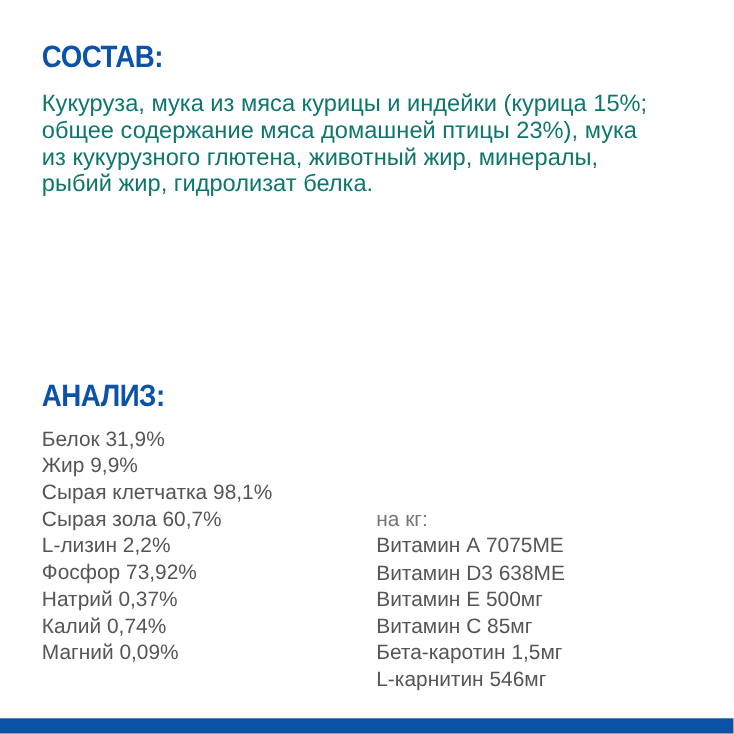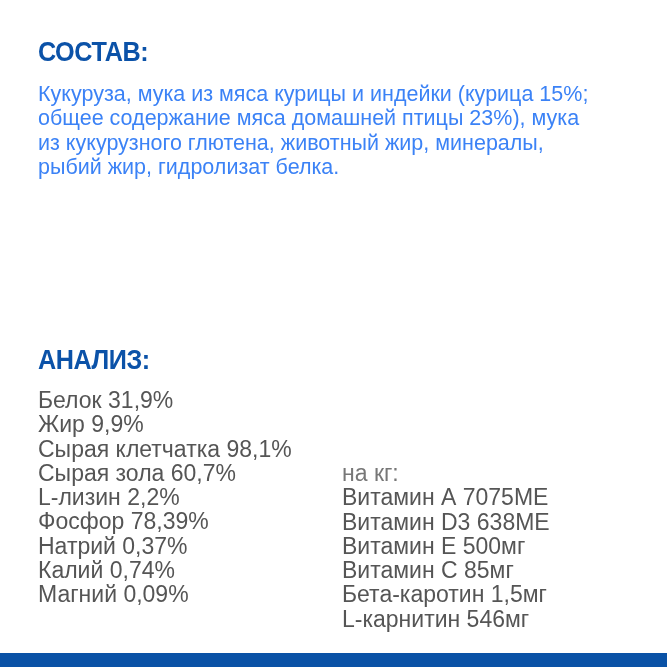--- a/index.html
+++ b/index.html
@@ -1,38 +1,38 @@
 <!DOCTYPE html>
 <html><head>
 <meta charset="utf-8">
 <style>
   html,body{margin:0;padding:0;}
   body{width:667px;height:667px;background:#fff;position:relative;overflow:hidden;font-family:"Liberation Sans",sans-serif;color:#555;}
   .h{position:absolute;left:38px;font-weight:bold;color:#0b52a8;font-size:28px;letter-spacing:-0.5px;transform:scaleX(0.9);transform-origin:left;}
-  .para{position:absolute;left:38px;top:82px;width:560px;font-size:21.5px;line-height:24.3px;color:#3b82f6;}
-  .col{position:absolute;font-size:23px;line-height:24.3px;color:#555;}
+  .para{position:absolute;left:38px;top:82px;width:560px;font-size:21.5px;line-height:24.3px;color:#0f766e;}
+  .col{position:absolute;font-size:19px;line-height:24.3px;color:#555;}
   .col div{white-space:nowrap;}
   .sub{font-weight:normal;color:#777;}
   .bar{position:absolute;left:0;top:653px;width:667px;height:14px;background:#0a52a6;}
 </style>
 </head>
 <body>
 
 <div class="h" style="top:36px">СОСТАВ:</div>
 <div class="para">Кукуруза, мука из мяса курицы и индейки (курица 15%; общее содержание мяса домашней птицы 23%), мука из кукурузного глютена, животный жир, минералы, рыбий жир, гидролизат белка.</div>
 
 <div class="h" style="top:344px">АНАЛИЗ:</div>
 
 <div class="col" style="left:38px;top:388px">
   <div>Белок 31,9%</div>
   <div>Жир 9,9%</div>
   <div>Сырая клетчатка 98,1%</div>
   <div>Сырая зола 60,7%</div>
   <div>L-лизин 2,2%</div>
-  <div>Фосфор 78,39%</div>
+  <div>Фосфор 73,92%</div>
   <div>Натрий 0,37%</div>
   <div>Калий 0,74%</div>
   <div>Магний 0,09%</div>
 </div>
 
 <div class="col" style="left:342px;top:461px">
   <div class="sub">на кг:</div>
   <div>Витамин А 7075МЕ</div>
   <div>Витамин D3 638МЕ</div>
   <div>Витамин Е 500мг</div>

